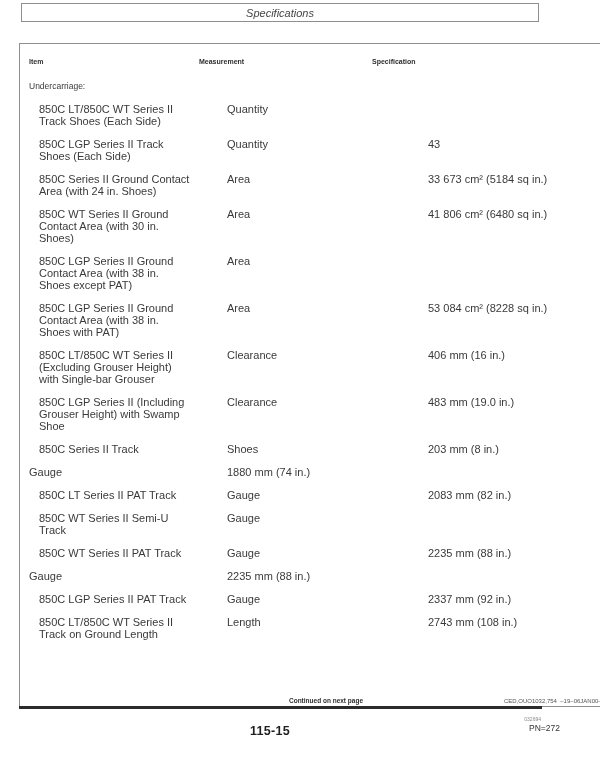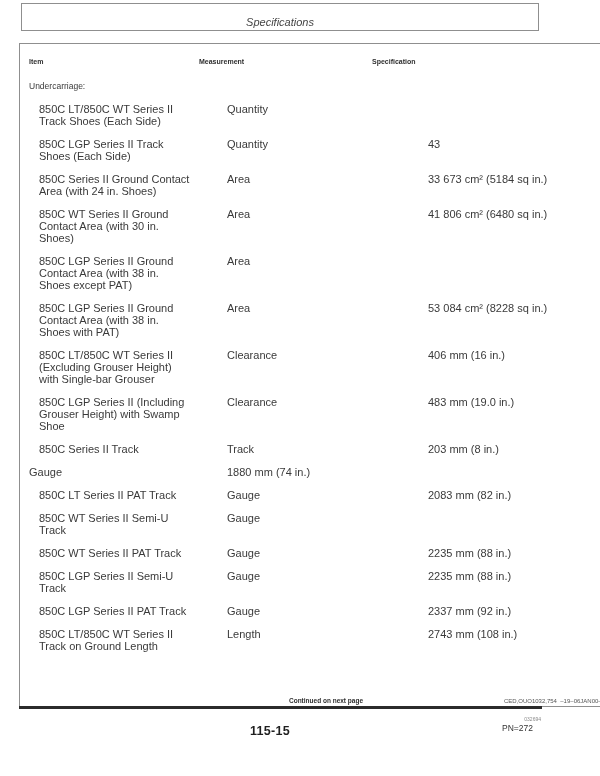--- a/index.html
+++ b/index.html
@@ -6,21 +6,21 @@
   body {
     width: 600px; height: 776px;
     background: #ffffff;
     font-family: "Liberation Sans", sans-serif;
     color: #3a3a3a;
     position: relative;
     overflow: hidden;
   }
   .header-box {
     position: absolute; left: 21px; top: 3px;
-    width: 518px; height: 28px;
+    width: 518px; height: 19px;
     border: 1px solid #8f8f8f;
     box-sizing: border-box;
     text-decoration: underline;
   }
   .page-title {
     position: absolute; bottom: 2px; left: 0; width: 100%;
     text-align: center;
     font-style: italic;
     font-size: 11px;
     color: #444;
@@ -76,21 +76,21 @@
     position: absolute; top: 724px; left: 270px;
     transform: translateX(-50%);
     font-size: 12.5px; font-weight: bold; color: #1f1f1f;
     letter-spacing: 0.3px;
   }
   .print-code {
     position: absolute; top: 716px; right: 59px;
     font-size: 5px; color: #8a8a8a;
   }
   .pn-code {
-    position: absolute; top: 723px; right: 67px;
+    position: absolute; top: 723px; right: 40px;
     font-size: 8.5px; color: #333;
   }
 </style>
 </head>
 <body>
 
 <div class="header-box">
   <div class="page-title">Specifications</div>
 </div>
 
@@ -137,21 +137,21 @@
     <div class="cell">Clearance</div>
     <div class="cell">406 mm (16 in.)</div>
   </div>
       <div class="row grid">
     <div class="cell item">850C LGP Series II (Including Grouser Height) with Swamp Shoe</div>
     <div class="cell">Clearance</div>
     <div class="cell">483 mm (19.0 in.)</div>
   </div>
       <div class="row grid">
     <div class="cell item">850C Series II Track</div>
-    <div class="cell">Track</div>
+    <div class="cell">Shoes</div>
     <div class="cell">203 mm (8 in.)</div>
   </div>
       <div class="row grid">
     <div class="cell">Gauge</div>
     <div class="cell">1880 mm (74 in.)</div>
   </div>
       <div class="row grid">
     <div class="cell item">850C LT Series II PAT Track</div>
     <div class="cell">Gauge</div>
     <div class="cell">2083 mm (82 in.)</div>
@@ -159,21 +159,20 @@
       <div class="row grid">
     <div class="cell item">850C WT Series II Semi-U Track</div>
     <div class="cell">Gauge</div>
   </div>
       <div class="row grid">
     <div class="cell item">850C WT Series II PAT Track</div>
     <div class="cell">Gauge</div>
     <div class="cell">2235 mm (88 in.)</div>
   </div>
       <div class="row grid">
-    <div class="cell item">850C LGP Series II Semi-U Track</div>
     <div class="cell">Gauge</div>
     <div class="cell">2235 mm (88 in.)</div>
   </div>
       <div class="row grid">
     <div class="cell item">850C LGP Series II PAT Track</div>
     <div class="cell">Gauge</div>
     <div class="cell">2337 mm (92 in.)</div>
   </div>
       <div class="row grid">
     <div class="cell item">850C LT/850C WT Series II Track on Ground Length</div>

